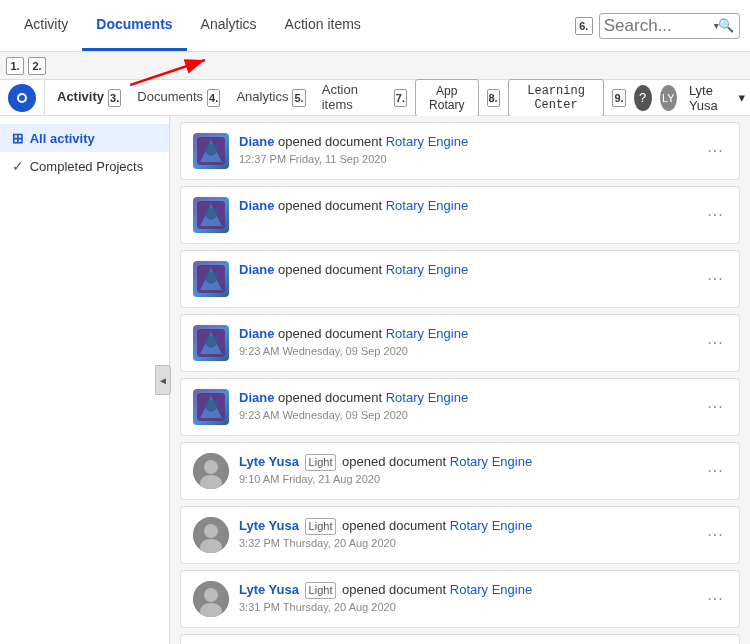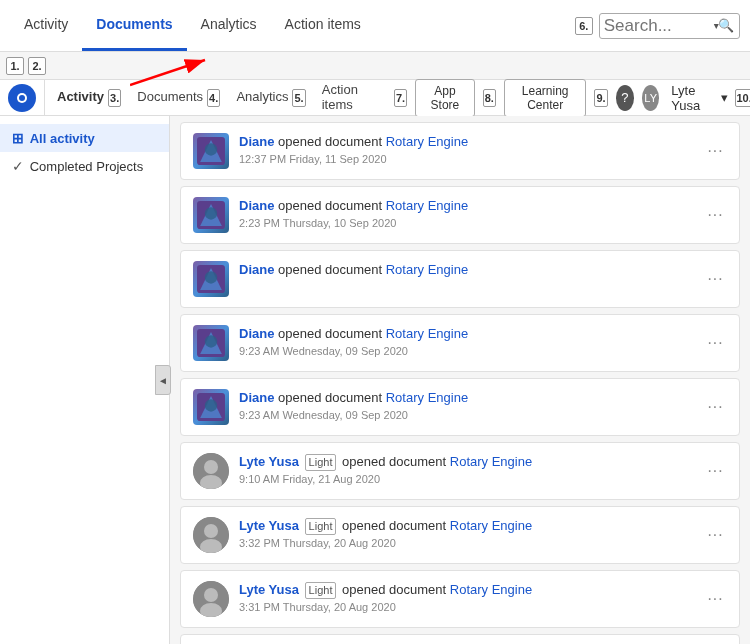--- a/index.html
+++ b/index.html
@@ -153,20 +153,21 @@
       color: #333;
     }
     .learning-btn {
       border: 1px solid #aaa;
       border-radius: 3px;
       padding: 4px 10px;
       font-size: 12px;
       cursor: pointer;
       background: white;
       color: #333;
+      font-family: Liberation Mono, monospace;
     }
     .help-btn {
       width: 26px;
       height: 26px;
       background: #555;
       border-radius: 50%;
       display: flex;
       align-items: center;
       justify-content: center;
       color: white;
@@ -366,21 +367,21 @@
       <span class="sub-nav-tab active">Activity</span>
       <span class="num-badge" style="margin-left:-8px; margin-right:4px;">3.</span>
       <span class="sub-nav-tab">Documents</span>
       <span class="num-badge" style="margin-left:-8px; margin-right:4px;">4.</span>
       <span class="sub-nav-tab">Analytics</span>
       <span class="num-badge" style="margin-left:-8px; margin-right:4px;">5.</span>
       <span class="sub-nav-tab">Action items</span>
     </div>
     <div class="sub-nav-right">
       <span class="num-badge">7.</span>
-      <button class="app-store-btn">App Store</button>
+      <button class="app-store-btn">App Rotary</button>
       <span class="num-badge">8.</span>
       <button class="learning-btn">Learning Center</button>
       <span class="num-badge">9.</span>
       <div class="help-btn">?</div>
       <div class="user-btn">
         <div class="user-avatar">LY</div>
         <span>Lyte Yusa</span>
         <span>▾</span>
       </div>
       <span class="num-badge">10.</span>
@@ -434,21 +435,20 @@
             <polygon points="18,4 32,32 4,32" fill="#4a90d9" opacity="0.7"></polygon>
             <circle cx="18" cy="16" r="8" fill="#2c5f8a" opacity="0.8"></circle>
           </svg>
         </div>
         <div class="activity-content">
           <div class="activity-text">
             <span class="bold link">Diane</span>
             <span> opened document </span>
             <span class="link">Rotary Engine</span>
           </div>
-          <div class="activity-time">2:23 PM Thursday, 10 Sep 2020</div>
         </div>
         <span class="activity-more">···</span>
       </div>
 
       <div class="activity-item">
         <div class="activity-avatar avatar-diane">
           <svg viewBox="0 0 36 36" width="36" height="36">
             <rect width="36" height="36" fill="#5a3e8c" rx="4"></rect>
             <polygon points="18,4 32,32 4,32" fill="#4a90d9" opacity="0.7"></polygon>
             <circle cx="18" cy="16" r="8" fill="#2c5f8a" opacity="0.8"></circle>

